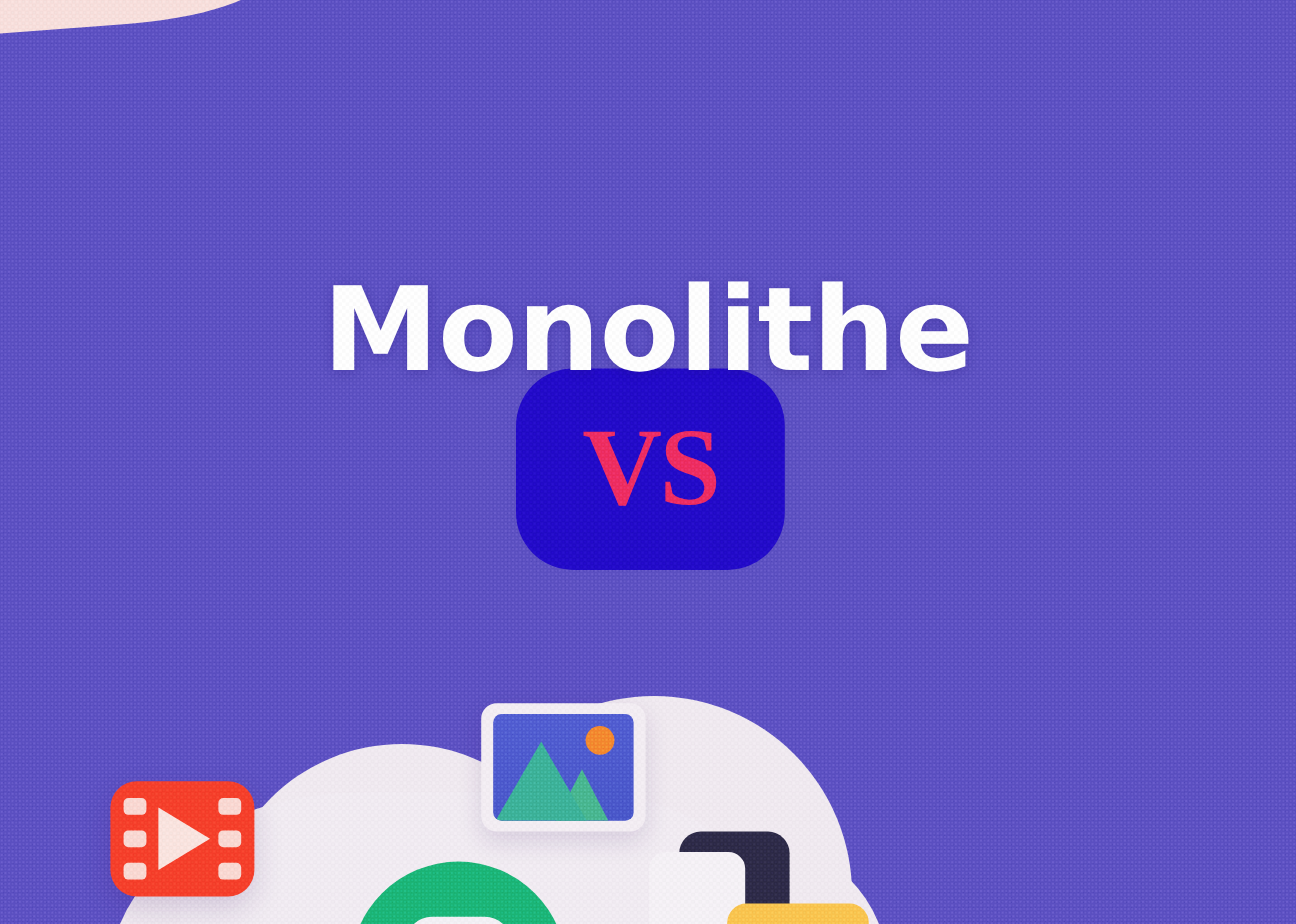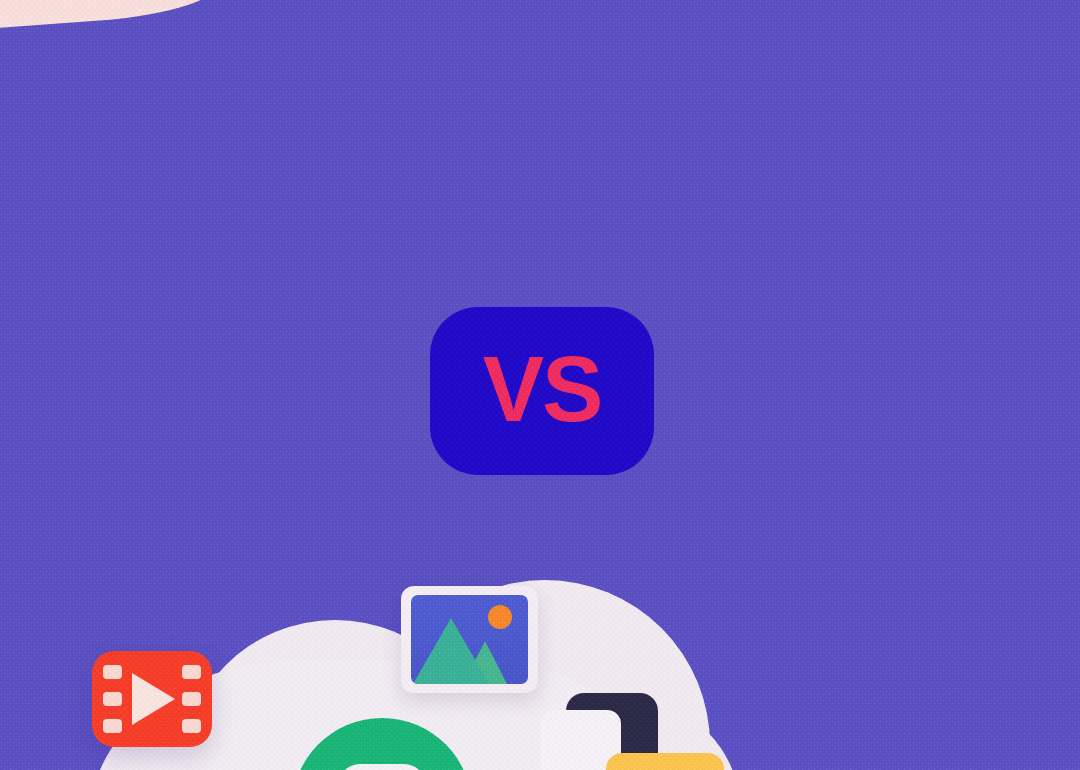--- a/index.html
+++ b/index.html
@@ -102,21 +102,21 @@
     width: 224px;
     height: 168px;
     border-radius: 48px;
     background: #2008c8;
     z-index: 30;
     display: flex;
     align-items: center;
     justify-content: center;
   }
   .vs-badge .vs-text {
-    font-family: Liberation Sans, sans-serif;
+    font-family: Liberation Serif, serif;
     font-weight: 700;
     font-size: 92px;
     line-height: 1;
     color: #ef2a5e;
     letter-spacing: -2px;
     transform: translateY(-2px);
   }
 
   
   .film-icon {
@@ -305,20 +305,21 @@
   </div>
 
   <div class="picture-card">
     <div class="photo">
       <span class="sun"></span>
       <span class="mtn mtn-back"></span>
       <span class="mtn mtn-front"></span>
     </div>
   </div>
 
+  <div class="headline line-top">Monolithe</div>
 
   <div class="vs-badge">
     <span class="vs-text">VS</span>
   </div>
 
 
   <div class="corner-wedge"></div>
 
   <div class="noise2"></div>
   <div class="noise"></div>

